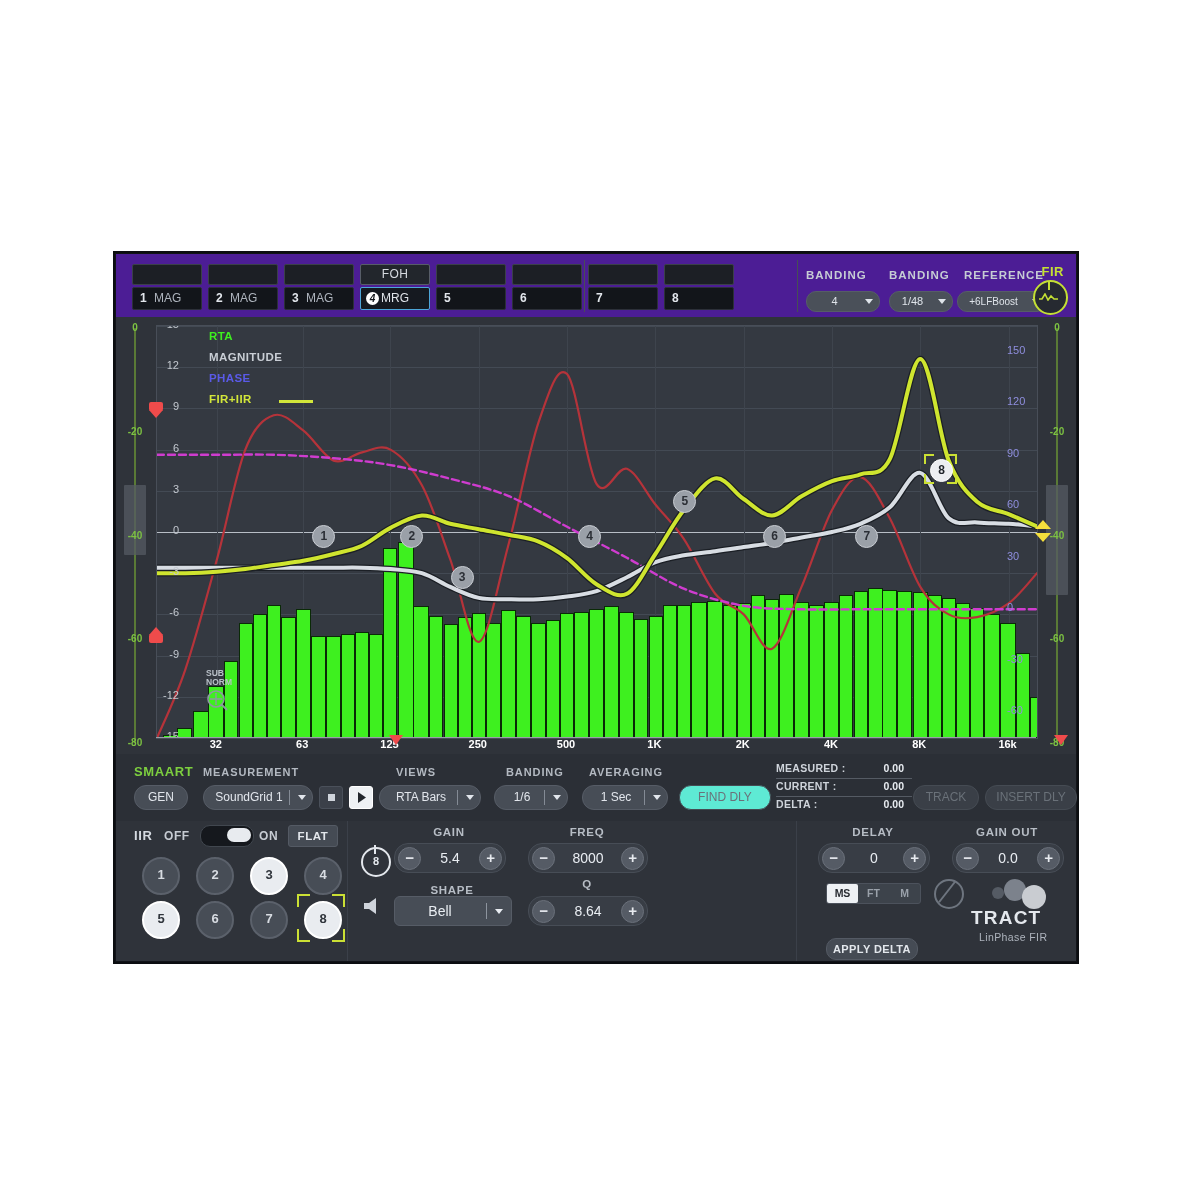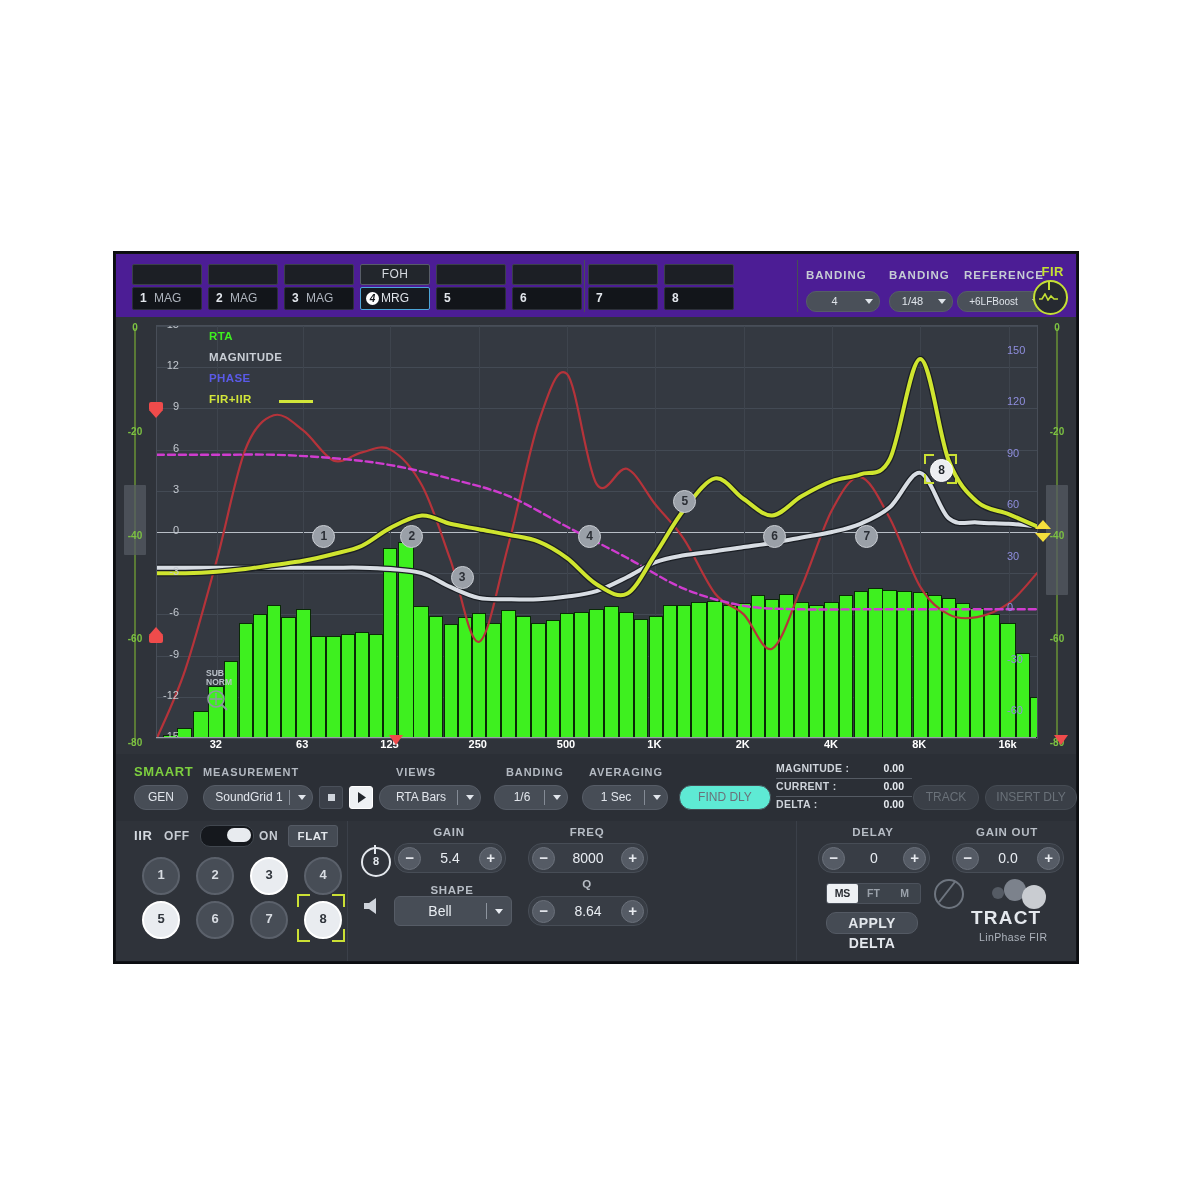--- a/index.html
+++ b/index.html
@@ -182,21 +182,21 @@
   .pwrbtn .stem{position:absolute;left:11px;top:-4px;width:2px;height:9px;background:#e4e8ed;}
 
   .spk{position:absolute;width:26px;height:22px;}
 
   .unit3{position:absolute;height:19px;border-radius:3px;background:#3d434b;border:1px solid #4c525c;}
   .unit3 .u{position:absolute;top:0;height:19px;line-height:19px;text-align:center;font-size:10.5px;font-weight:bold;color:#9aa1aa;}
   .unit3 .u.on{background:#eef1f4;color:#272b31;border-radius:2px;}
   .phase-o{position:absolute;width:26px;height:26px;border-radius:50%;border:2px solid #6e757f;}
   .phase-o .sl{position:absolute;left:10px;top:-2px;width:2px;height:26px;background:#6e757f;transform:rotate(38deg);}
   .applyd{position:absolute;width:90px;height:20px;border-radius:10px;background:#454b54;border:1px solid #545a64;
-    font-size:14px;font-weight:bold;color:#e3e7ec;text-align:center;line-height:20px;letter-spacing:.4px;}
+    font-size:11px;font-weight:bold;color:#e3e7ec;text-align:center;line-height:20px;letter-spacing:.4px;margin-top:26px;}
 
   .tdot{position:absolute;border-radius:50%;}
   #tractname{position:absolute;font-size:19px;font-weight:bold;color:#e4e8ed;letter-spacing:1.2px;}
   #tractsub{position:absolute;font-size:10.5px;color:#aeb4bd;letter-spacing:.4px;}
 </style>
 </head>
 <body>
 
 <div id="stage">
   <div id="plugin">
@@ -547,21 +547,21 @@
         <i class="dv"></i>
         <i class="car2"></i>
       </div>
 
       <div class="rpill dimtx" style="left:563px;top:31px;width:90px;background:#5eead4;border-color:#454b53;">
         <span class="txt">FIND DLY</span>
       </div>
 
       <div id="readouts">
           <div class="mrow" style="left: 660px; top: 8px;">
-            <span class="k">MAGNITUDE :</span>
+            <span class="k">MEASURED :</span>
             <span class="v">0.00</span>
             <i class="ul"></i>
           </div>
           <div class="mrow" style="left: 660px; top: 26px;">
             <span class="k">CURRENT :</span>
             <span class="v">0.00</span>
             <i class="ul"></i>
           </div>
           <div class="mrow" style="left: 660px; top: 44px;">
             <span class="k">DELTA :</span>

